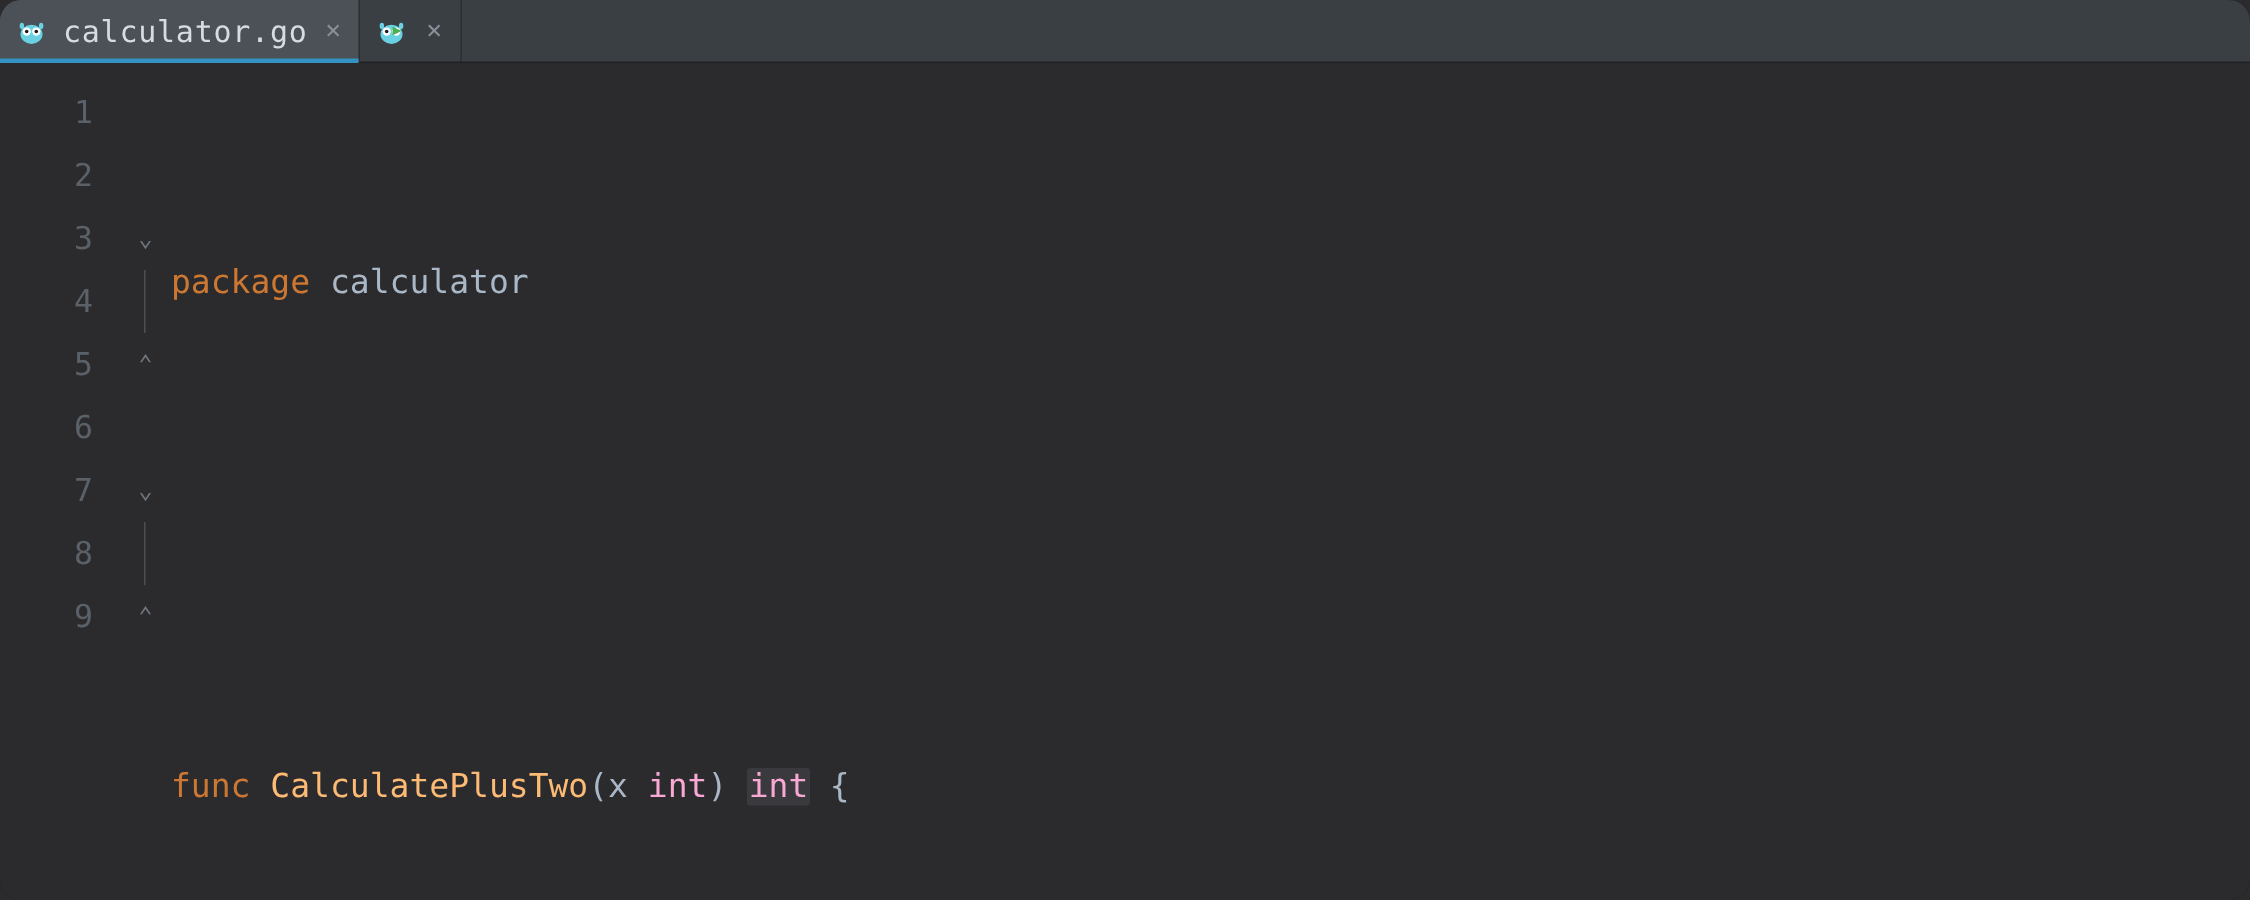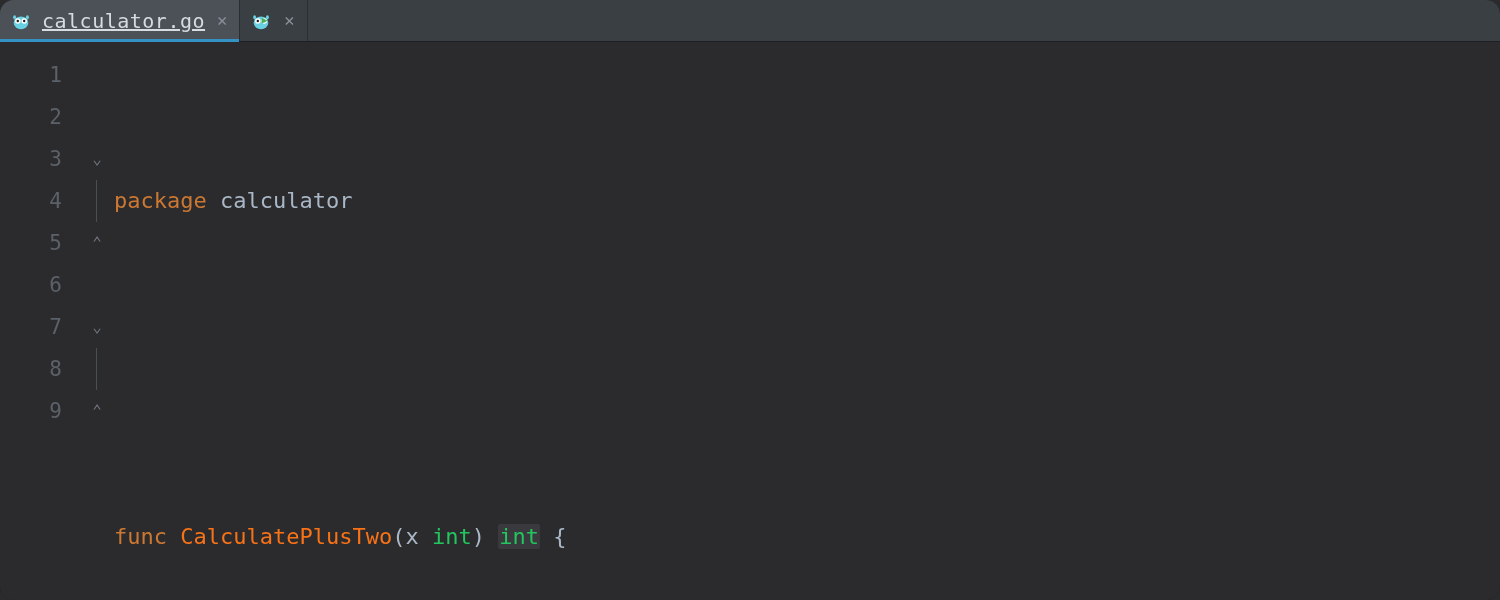--- a/index.html
+++ b/index.html
@@ -40,21 +40,20 @@
     content: "";
     position: absolute;
     left: 0; right: 0; bottom: -1px;
     height: 3px;
     background: #3592c4;
   }
   .tab .label {
     font-family: "Menlo", "Consolas", monospace;
     font-size: 20px;
     letter-spacing: 0.5px;
-    text-decoration: underline;
   }
   .tab .close {
     color: #8a9099;
     font-size: 17px;
     line-height: 1;
     padding: 0 2px;
   }
 
   
   .go-icon {
@@ -101,37 +100,37 @@
   .fold-line {
     position: absolute;
     left: 6px;
     top: 0; bottom: 0;
     width: 1px;
     background: #4a4f55;
   }
 
   .code {
     flex: 1;
-    padding-top: 12px;
+    padding-top: 0;
     font-size: 22px;
     line-height: 42px;
     white-space: pre;
     position: relative;
   }
   .code .row {
     height: 42px;
     position: relative;
     padding-left: 6px;
   }
 
   
   .kw    { color: #cc7832; }          
   .ident { color: #a9b7c6; }          
-  .fname { color: #f97316; }          
-  .type  { color: #22c55e; }
+  .fname { color: #fdba74; }          
+  .type  { color: #f9a8d4; }
   .punct { color: #a9b7c6; }
   .highlight-type { background: #3a3a3e; padding: 0 1px; border-radius: 2px; }
 
   
   .frame {
     width: 1500px;
     height: 600px;
     border-radius: 14px;
     overflow: hidden;
     box-shadow: 0 0 0 1px #1a1c1e inset;

